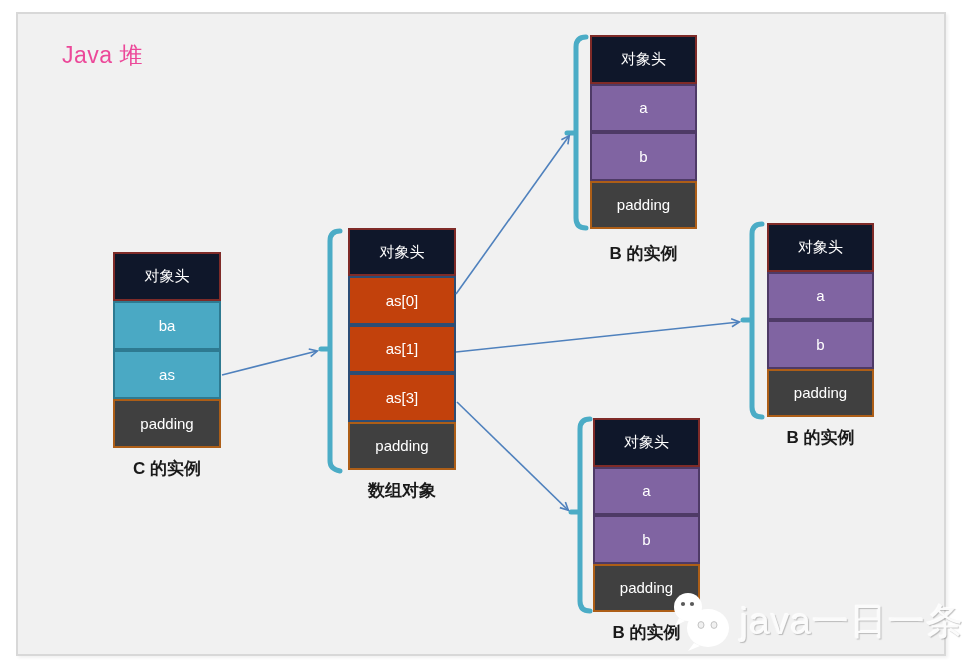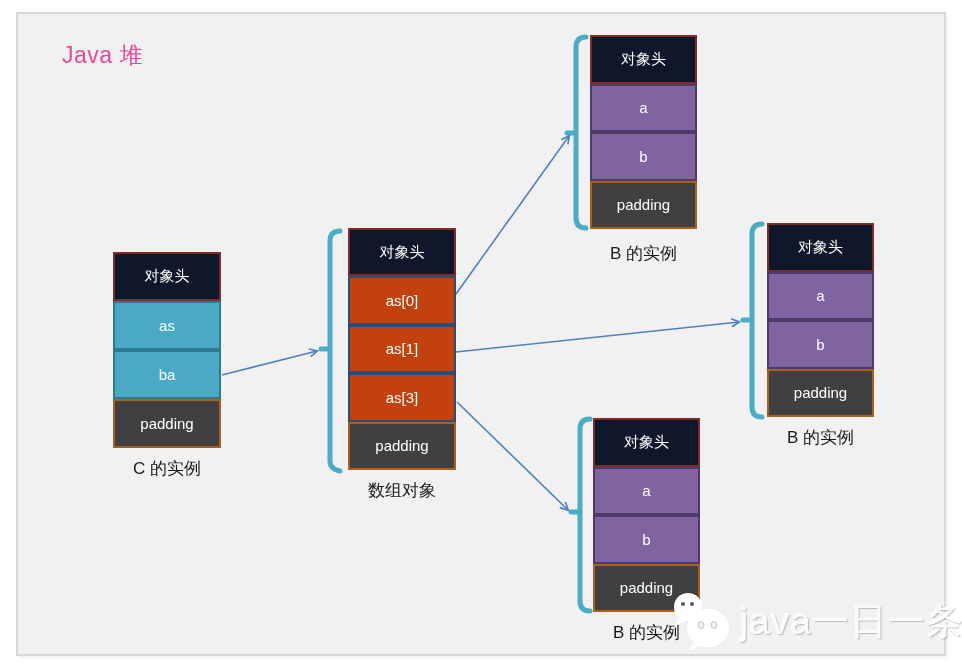--- a/index.html
+++ b/index.html
@@ -20,21 +20,21 @@
   .cell{
     box-sizing:border-box;display:flex;align-items:center;justify-content:center;
     color:#ffffff;font-size:15px;border:2px solid transparent;
   }
   .cell.header{background:#0f172a;border-color:#7F2B28;}
   .cell.teal{background:#4AA9C4;border-color:#2E7A91;}
   .cell.blue{background:#c2410c;border-color:#2C4D75;}
   .cell.purple{background:#8064A2;border-color:#4E3A66;}
   .cell.orange{background:#404040;border-color:#AD5E17;}
   .node-label{
-    margin-top:9px;text-align:center;font-size:17px;color:#1a1a1a;white-space:nowrap;
+    margin-top:9px;text-align:center;font-size:17px;color:#1a1a1a;white-space:nowrap;font-weight:bold;
   }
   #node-c{left:113px;top:252px;width:108px;}
   #node-c .cell{height:49px;}
   #node-array{left:348px;top:228px;width:108px;}
   #node-array .cell{height:48.4px;}
   #node-b-top{left:590px;top:35px;width:107px;}
   #node-b-right{left:767px;top:223px;width:107px;}
   #node-b-bottom{left:593px;top:418px;width:107px;}
   .b-node .cell{height:48.5px;}
   #node-b-top .node-label{margin-top:13px;}
@@ -50,22 +50,22 @@
 </style>
 </head>
 <body>
 
 <div class="panel"></div>
 
 <div class="diagram-title">Java 堆</div>
 
 <div class="node" id="node-c">
   <div class="cell header">对象头</div>
+  <div class="cell teal">ba</div>
   <div class="cell teal">as</div>
-  <div class="cell teal">ba</div>
   <div class="cell orange">padding</div>
   <div class="node-label">C 的实例</div>
 </div>
 
 <div class="node" id="node-array">
   <div class="cell header">对象头</div>
   <div class="cell blue">as[0]</div>
   <div class="cell blue">as[1]</div>
   <div class="cell blue">as[3]</div>
   <div class="cell orange">padding</div>

